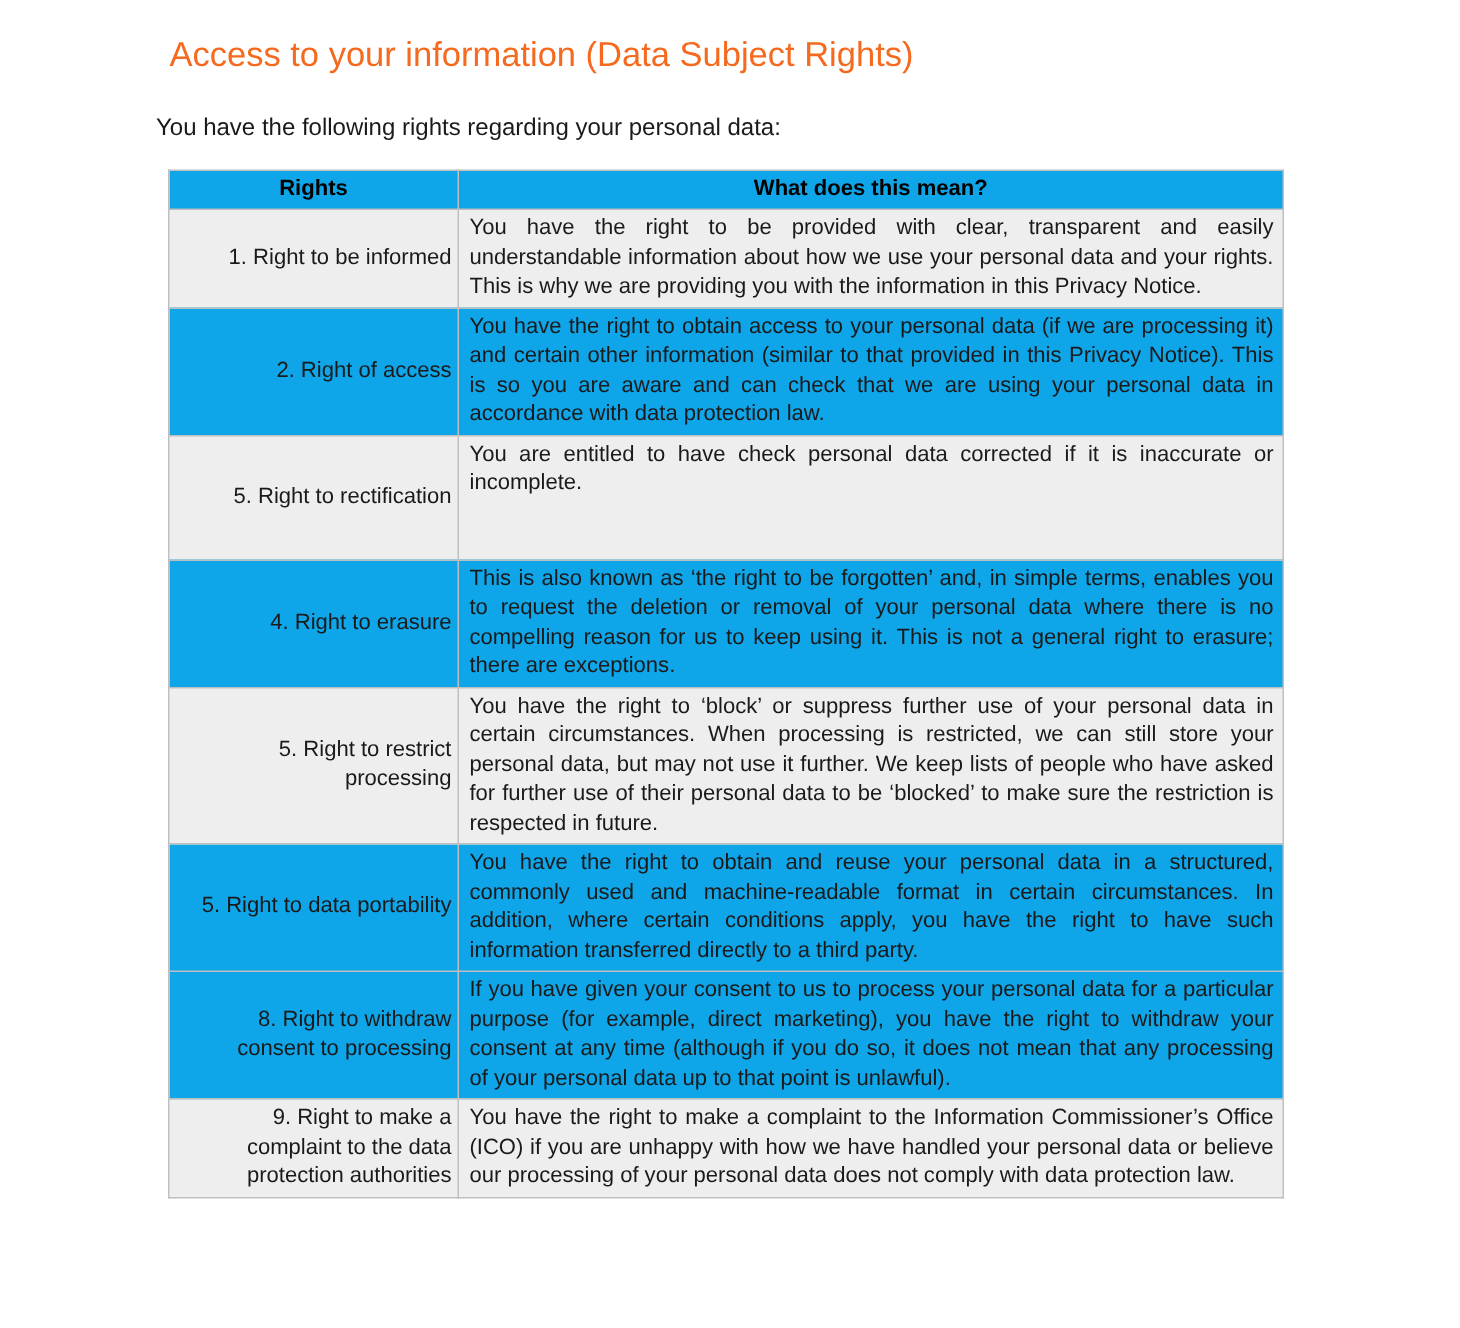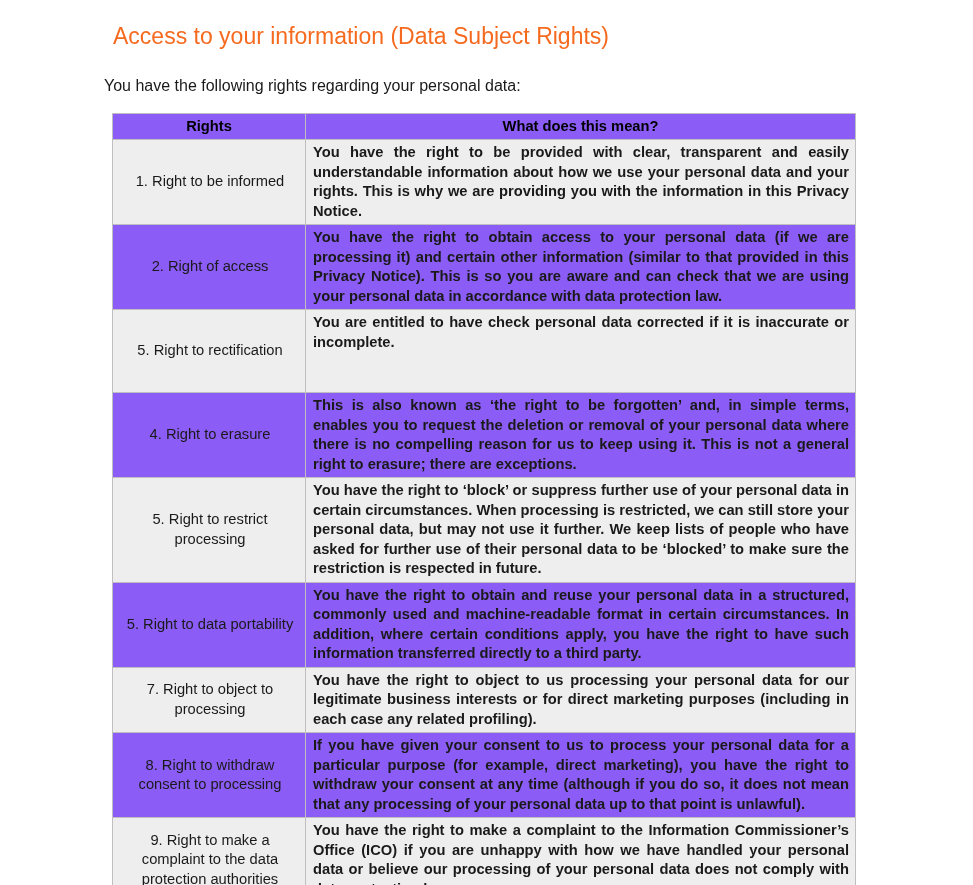--- a/index.html
+++ b/index.html
@@ -43,40 +43,39 @@
     border-collapse: collapse;
     table-layout: fixed;
     font-size: 14.7px;
     line-height: 19.5px;
   }
   table.rights-table col.col-right  { width: 193px; }
   table.rights-table col.col-mean   { width: 550px; }
   table.rights-table th,
   table.rights-table td {
     border: 1px solid #BFBFBF;
-    background: #8b5cf6;
+    background: #0ea5e9;
   }
   table.rights-table th {
     font-weight: 700;
     text-align: center;
     vertical-align: middle;
     height: 23px;
     padding: 1px 4px;
     color: #000000;
   }
   table.rights-table td.cell-right {
     vertical-align: middle;
-    text-align: center;
+    text-align: right;
     padding: 3px 4px 3px 6px;
   }
   table.rights-table td.cell-mean {
     vertical-align: top;
     text-align: justify;
     padding: 3px 6px 3px 7px;
-    font-weight: bold;
   }
   table.rights-table tr.shaded td { background: #EEEEEE; }
   table.rights-table tr.row-3 td  { height: 76px; }
 </style>
 </head>
 <body>
 
 <div class="page">
 
   <h1 class="page-title">Access to your information (Data Subject Rights)</h1>
@@ -112,24 +111,20 @@
         <td class="cell-mean">This is also known as ‘the right to be forgotten’ and, in simple terms, enables you to request the deletion or removal of your personal data where there is no compelling reason for us to keep using it. This is not a general right to erasure; there are exceptions.</td>
       </tr>
       <tr class="shaded row-5">
         <td class="cell-right">5. Right to restrict processing</td>
         <td class="cell-mean">You have the right to ‘block’ or suppress further use of your personal data in certain circumstances. When processing is restricted, we can still store your personal data, but may not use it further. We keep lists of people who have asked for further use of their personal data to be ‘blocked’ to make sure the restriction is respected in future.</td>
       </tr>
       <tr class="row-6">
         <td class="cell-right">5. Right to data portability</td>
         <td class="cell-mean">You have the right to obtain and reuse your personal data in a structured, commonly used and machine-readable format in certain circumstances. In addition, where certain conditions apply, you have the right to have such information transferred directly to a third party.</td>
       </tr>
-      <tr class="shaded row-7">
-        <td class="cell-right">7. Right to object to processing</td>
-        <td class="cell-mean">You have the right to object to us processing your personal data for our legitimate business interests or for direct marketing purposes (including in each case any related profiling).</td>
-      </tr>
       <tr class="row-8">
         <td class="cell-right">8. Right to withdraw consent to processing</td>
         <td class="cell-mean">If you have given your consent to us to process your personal data for a particular purpose (for example, direct marketing), you have the right to withdraw your consent at any time (although if you do so, it does not mean that any processing of your personal data up to that point is unlawful).</td>
       </tr>
       <tr class="shaded row-9">
         <td class="cell-right">9. Right to make a complaint to the data protection authorities</td>
         <td class="cell-mean">You have the right to make a complaint to the Information Commissioner’s Office (ICO) if you are unhappy with how we have handled your personal data or believe our processing of your personal data does not comply with data protection law.</td>
       </tr>
     </tbody>
   </table>

